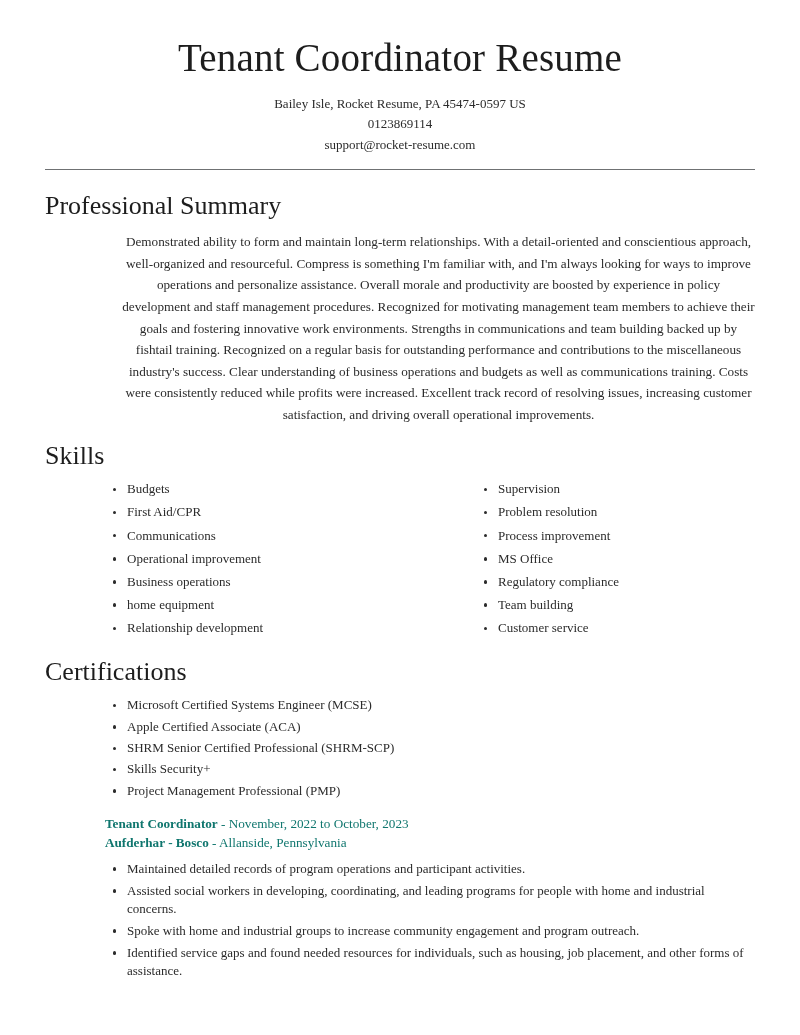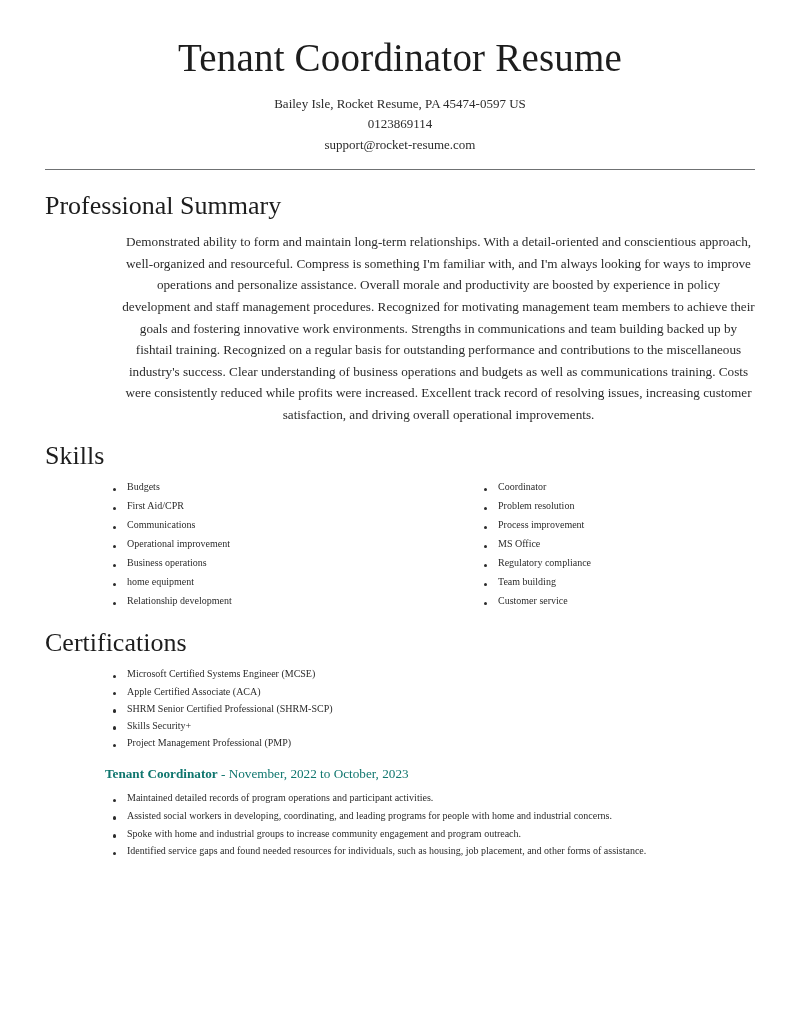--- a/index.html
+++ b/index.html
@@ -79,21 +79,21 @@
 
   
   ul.bullets {
     list-style: none;
     margin: 9px 0 0 0;
     padding: 0;
   }
   ul.bullets > li {
     position: relative;
     padding-left: 22px;
-    font-size: 10px;
+    font-size: 13px;
     line-height: 1.38;
     margin: 0 0 3.2px 0;
     color: #2b2b2b;
   }
   ul.bullets > li::before {
     content: "";
     position: absolute;
     left: 8px;
     top: 7.5px;
     width: 3.4px;
@@ -166,21 +166,21 @@
             <li>First Aid/CPR</li>
             <li>Communications</li>
             <li>Operational improvement</li>
             <li>Business operations</li>
             <li>home equipment</li>
             <li>Relationship development</li>
           </ul>
       </div>
       <div class="skills-col">
         <ul class="bullets" id="skills-right">
-            <li>Coordinator</li>
+            <li>Supervision</li>
             <li>Problem resolution</li>
             <li>Process improvement</li>
             <li>MS Office</li>
             <li>Regulatory compliance</li>
             <li>Team building</li>
             <li>Customer service</li>
           </ul>
       </div>
     </div>
   </div>
@@ -195,20 +195,21 @@
           <li>Skills Security+</li>
           <li>Project Management Professional (PMP)</li>
         </ul>
     </div>
   </div>
 
   <div class="section sec-work">
     <div class="jobs" id="jobs">
         <div class="job">
           <div class="job-line"><span class="b">Tenant Coordinator</span><span> - November, 2022 to October, 2023</span></div>
+          <div class="job-line"><span class="b">Aufderhar - Bosco</span><span> - Allanside, Pennsylvania</span></div>
           <ul class="bullets">
             <li>Maintained detailed records of program operations and participant activities.</li>
             <li>Assisted social workers in developing, coordinating, and leading programs for people with home and industrial concerns.</li>
             <li>Spoke with home and industrial groups to increase community engagement and program outreach.</li>
             <li>Identified service gaps and found needed resources for individuals, such as housing, job placement, and other forms of assistance.</li>
           </ul>
         </div>
       </div>
   </div>
 

